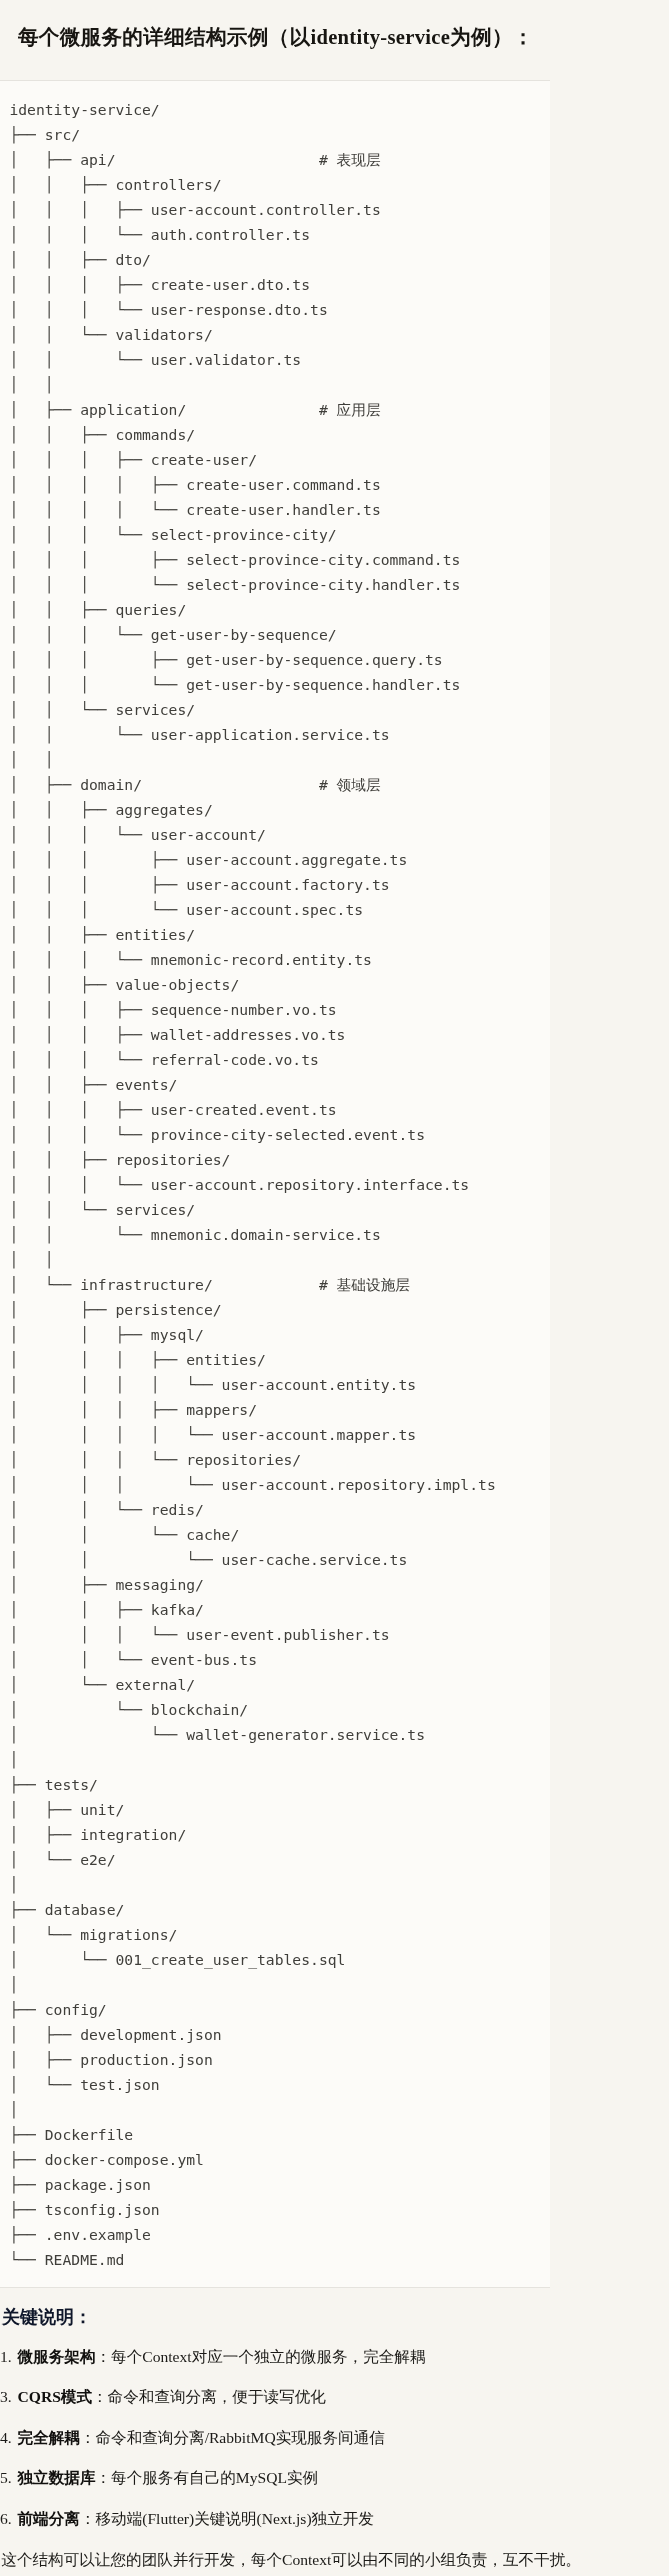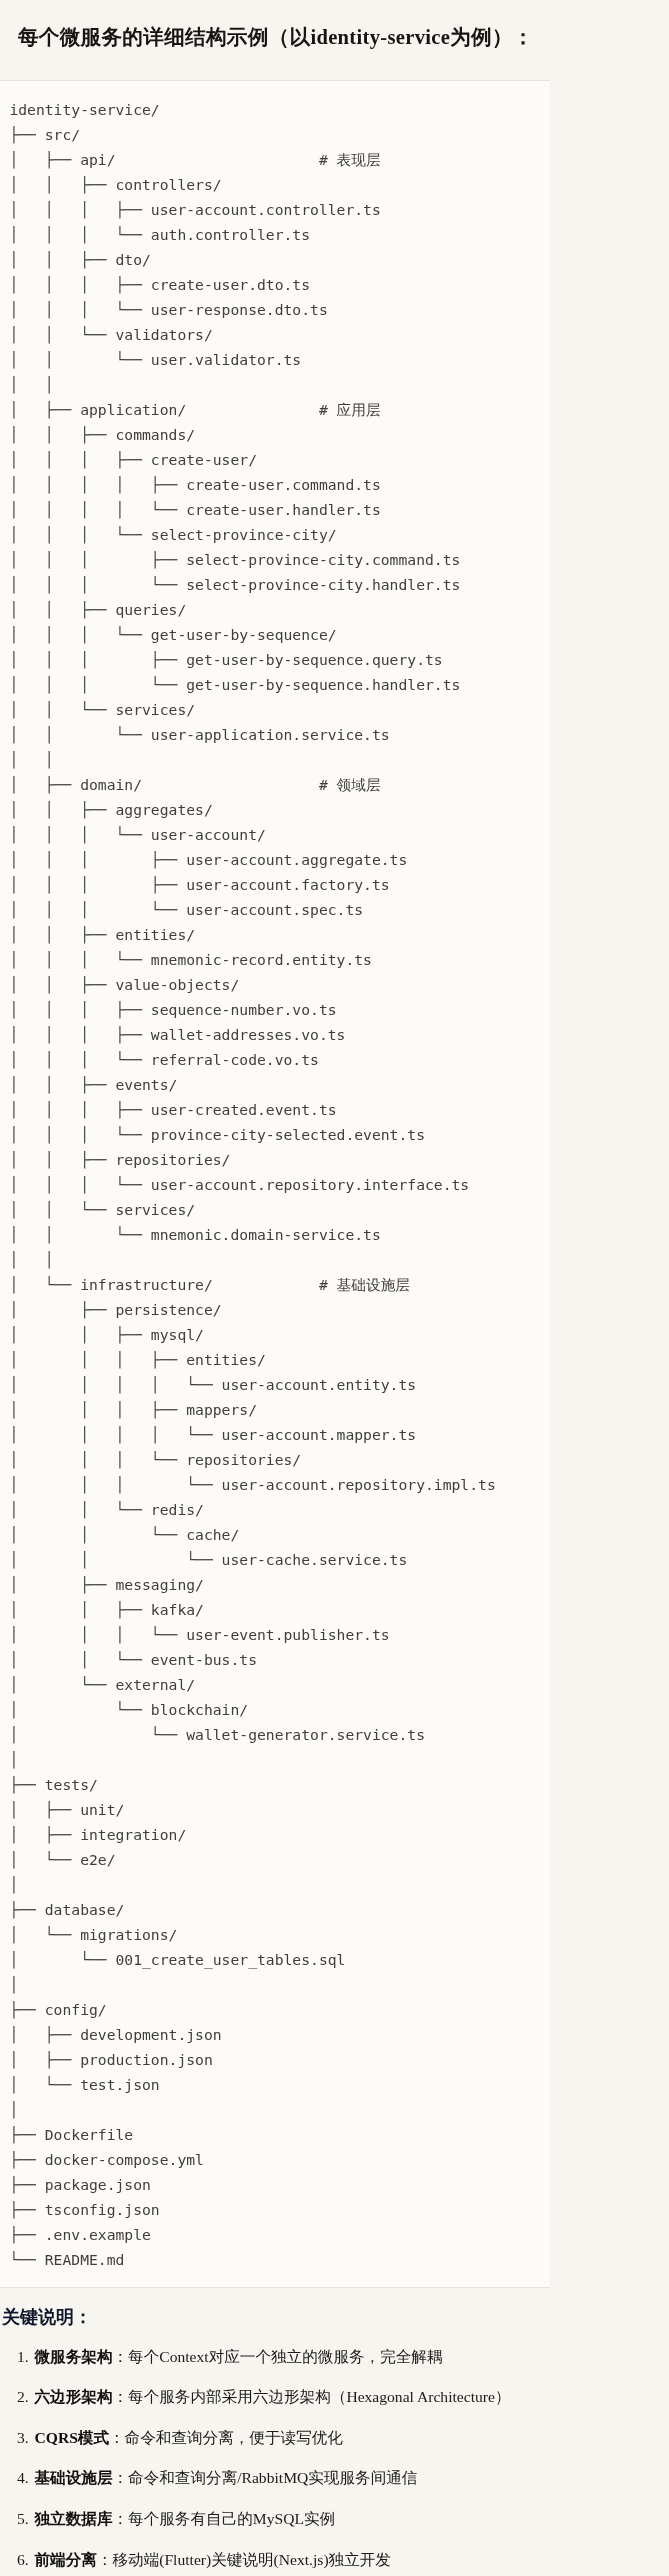--- a/index.html
+++ b/index.html
@@ -43,21 +43,21 @@
     margin: 17px 1.9px 0 1.9px;
     font-size: 18px;
     line-height: 25px;
     font-weight: bold;
     color: #0f172a;
   }
 
   .notes-list { margin-top: 17px; }
 
   .note-item {
-    padding-left: 17px;
+    padding-left: 0;
     font-size: 15.6px;
     line-height: 20px;
     margin-bottom: 20.6px;
     color: #1b1a17;
   }
   .note-item .num {
     display: inline-block;
     min-width: 12.5px;
     margin-right: 5px;
   }
@@ -163,23 +163,22 @@
 ├── docker-compose.yml
 ├── package.json
 ├── tsconfig.json
 ├── .env.example
 └── README.md</pre>
 
   <h2 class="notes-title">关键说明：</h2>
 
   <div class="notes-list">
       <div class="note-item"><span class="num">1.</span><span class="note-body"><strong>微服务架构</strong><span>：每个Context对应一个独立的微服务，完全解耦</span></span></div>
-      <div class="note-item"><span class="num">2.</span><span class="note-body"><strong>六边形架构</strong><span>：每个服务内部采用六边形架构（Hexagonal Architecture）</span></span></div>
       <div class="note-item"><span class="num">3.</span><span class="note-body"><strong>CQRS模式</strong><span>：命令和查询分离，便于读写优化</span></span></div>
-      <div class="note-item"><span class="num">4.</span><span class="note-body"><strong>基础设施层</strong><span>：命令和查询分离/RabbitMQ实现服务间通信</span></span></div>
+      <div class="note-item"><span class="num">4.</span><span class="note-body"><strong>完全解耦</strong><span>：命令和查询分离/RabbitMQ实现服务间通信</span></span></div>
       <div class="note-item"><span class="num">5.</span><span class="note-body"><strong>独立数据库</strong><span>：每个服务有自己的MySQL实例</span></span></div>
       <div class="note-item"><span class="num">6.</span><span class="note-body"><strong>前端分离</strong><span>：移动端(Flutter)关键说明(Next.js)独立开发</span></span></div>
     </div>
 
   <p class="closing">这个结构可以让您的团队并行开发，每个Context可以由不同的小组负责，互不干扰。</p>
 
 </div>
 
 
 </body></html>

